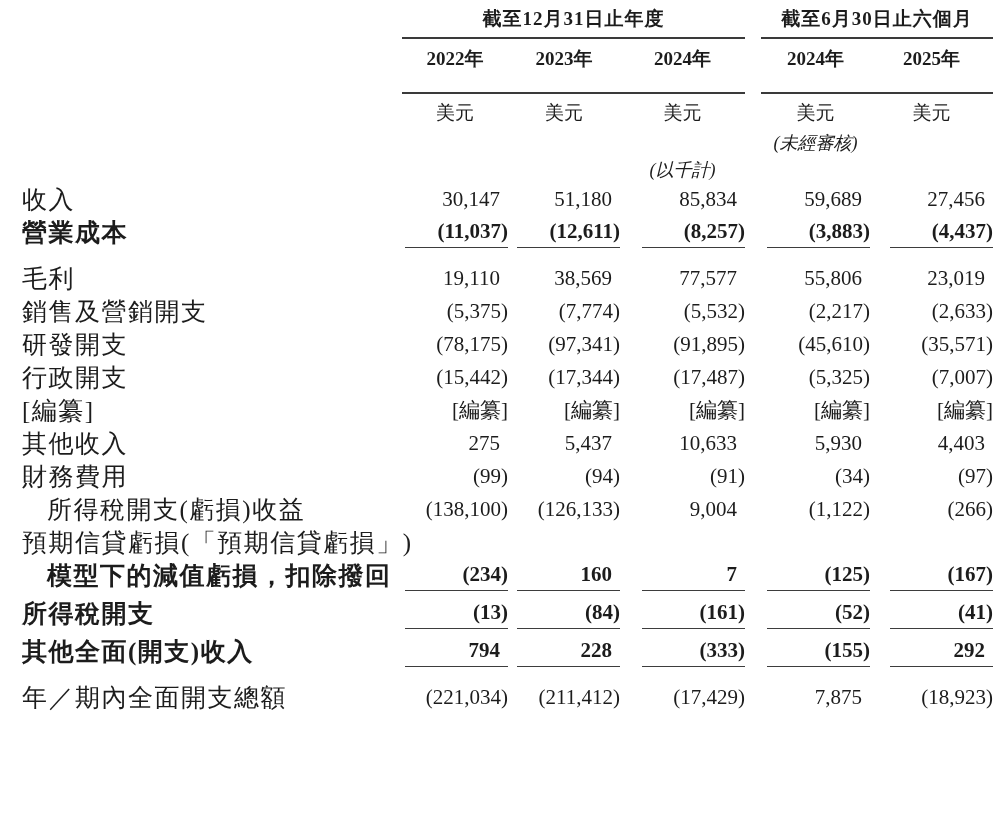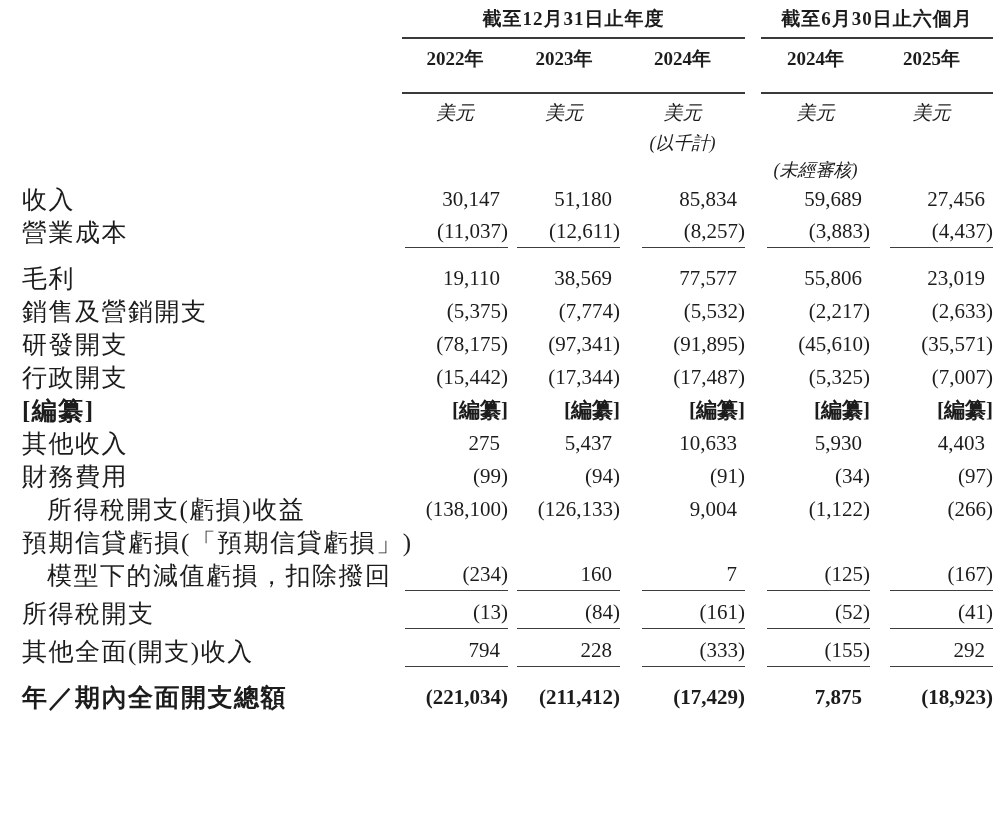--- a/index.html
+++ b/index.html
@@ -38,21 +38,20 @@
     text-align:center;
     font-weight:bold;
     font-size:19px;
     padding-bottom:20px;
     border-bottom:2px solid #3a3a3a;
   }
   tr.unit-row td { padding-top:6px; }
   .unit-box {
     display:block;
     text-align:center;
-    font-style:italic;
     font-size:19px;
     padding-bottom:2px;
   }
   tr.note-row td { height:27px; }
   .note-box {
     display:block;
     text-align:center;
     font-style:italic;
     font-size:18px;
   }
@@ -69,23 +68,23 @@
   td.num-cell { text-align:right; font-size:21px; white-space:nowrap; }
   .val {
     display:inline-block;
     box-sizing:border-box;
     min-width:103px;
     text-align:right;
     padding-bottom:4px;
   }
   .val.pad { padding-right:8px; }           
   tr.rule td.num-cell .val { border-bottom:1.6px solid #3d3d3d; }
-  tr.rule td { padding-bottom:5px; }
+  tr.rule td { padding-bottom:5px;font-weight:bold; }
   tr.after-rule td { padding-top:8px; }
-  tr.bold { font-weight:bold; }
+  tr.bold { font-weight:normal; }
   tr.bold td.num-cell { font-size:21px; }
   td.gap-cell { width:16px; }
 </style>
 </head>
 <body>
 
 <div class="page">
   <table class="fin">
     <colgroup>
       <col style="width:380px">
@@ -142,37 +141,37 @@
             <span class="unit-box">美元</span>
           </td>
         <td>
             <span class="unit-box">美元</span>
           </td>
       </tr>
       <tr class="note-row">
         <td></td>
         <td></td>
           <td></td>
+          <td></td>
+        <td class="gap-cell"></td>
+        <td>
+            <span class="note-box">(未經審核)</span>
+          </td>
+        <td></td>
+      </tr>
+      <tr class="note-row">
+        <td></td>
+        <td></td>
+          <td></td>
         <td>
             <span class="note-box">(以千計)</span>
           </td>
         <td class="gap-cell"></td>
         <td></td>
           <td></td>
-      </tr>
-      <tr class="note-row">
-        <td></td>
-        <td></td>
-          <td></td>
-          <td></td>
-        <td class="gap-cell"></td>
-        <td>
-            <span class="note-box">(未經審核)</span>
-          </td>
-        <td></td>
       </tr>
     </thead>
     <tbody id="table-body">
         <tr class="data-row">
           <td class="label-cell">收入</td>
           <td class="num-cell"><span class="val pad">30,147</span></td>
           <td class="num-cell"><span class="val pad">51,180</span></td>
           <td class="num-cell"><span class="val pad">85,834</span></td>
           <td class="gap-cell"></td>
           <td class="num-cell"><span class="val pad">59,689</span></td>

